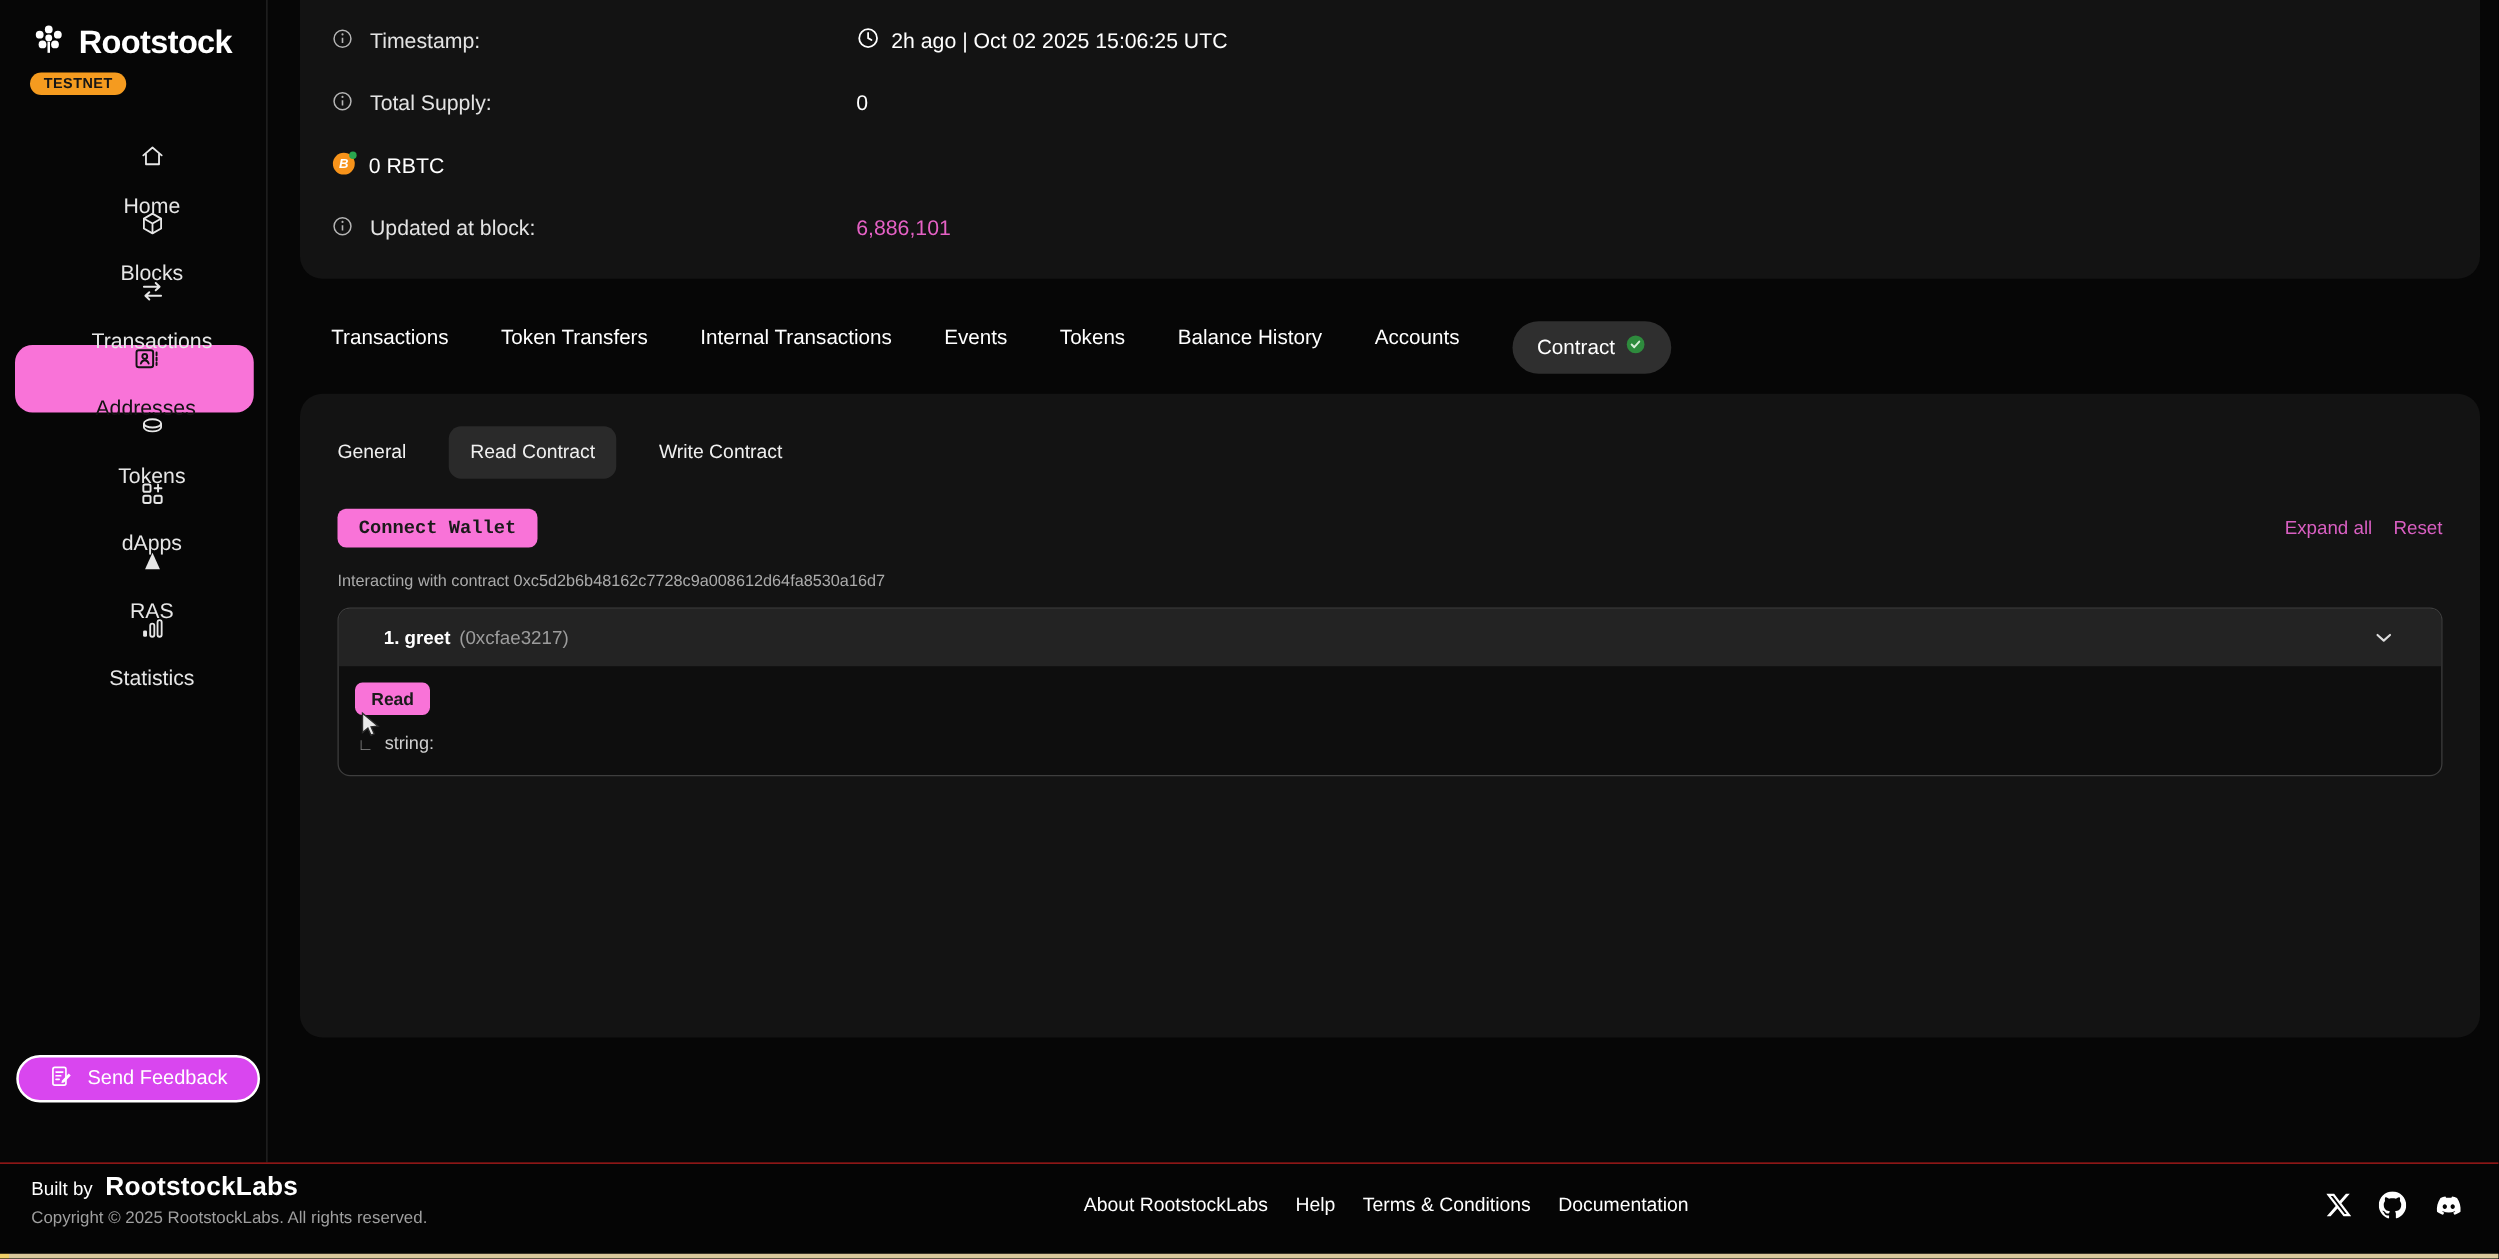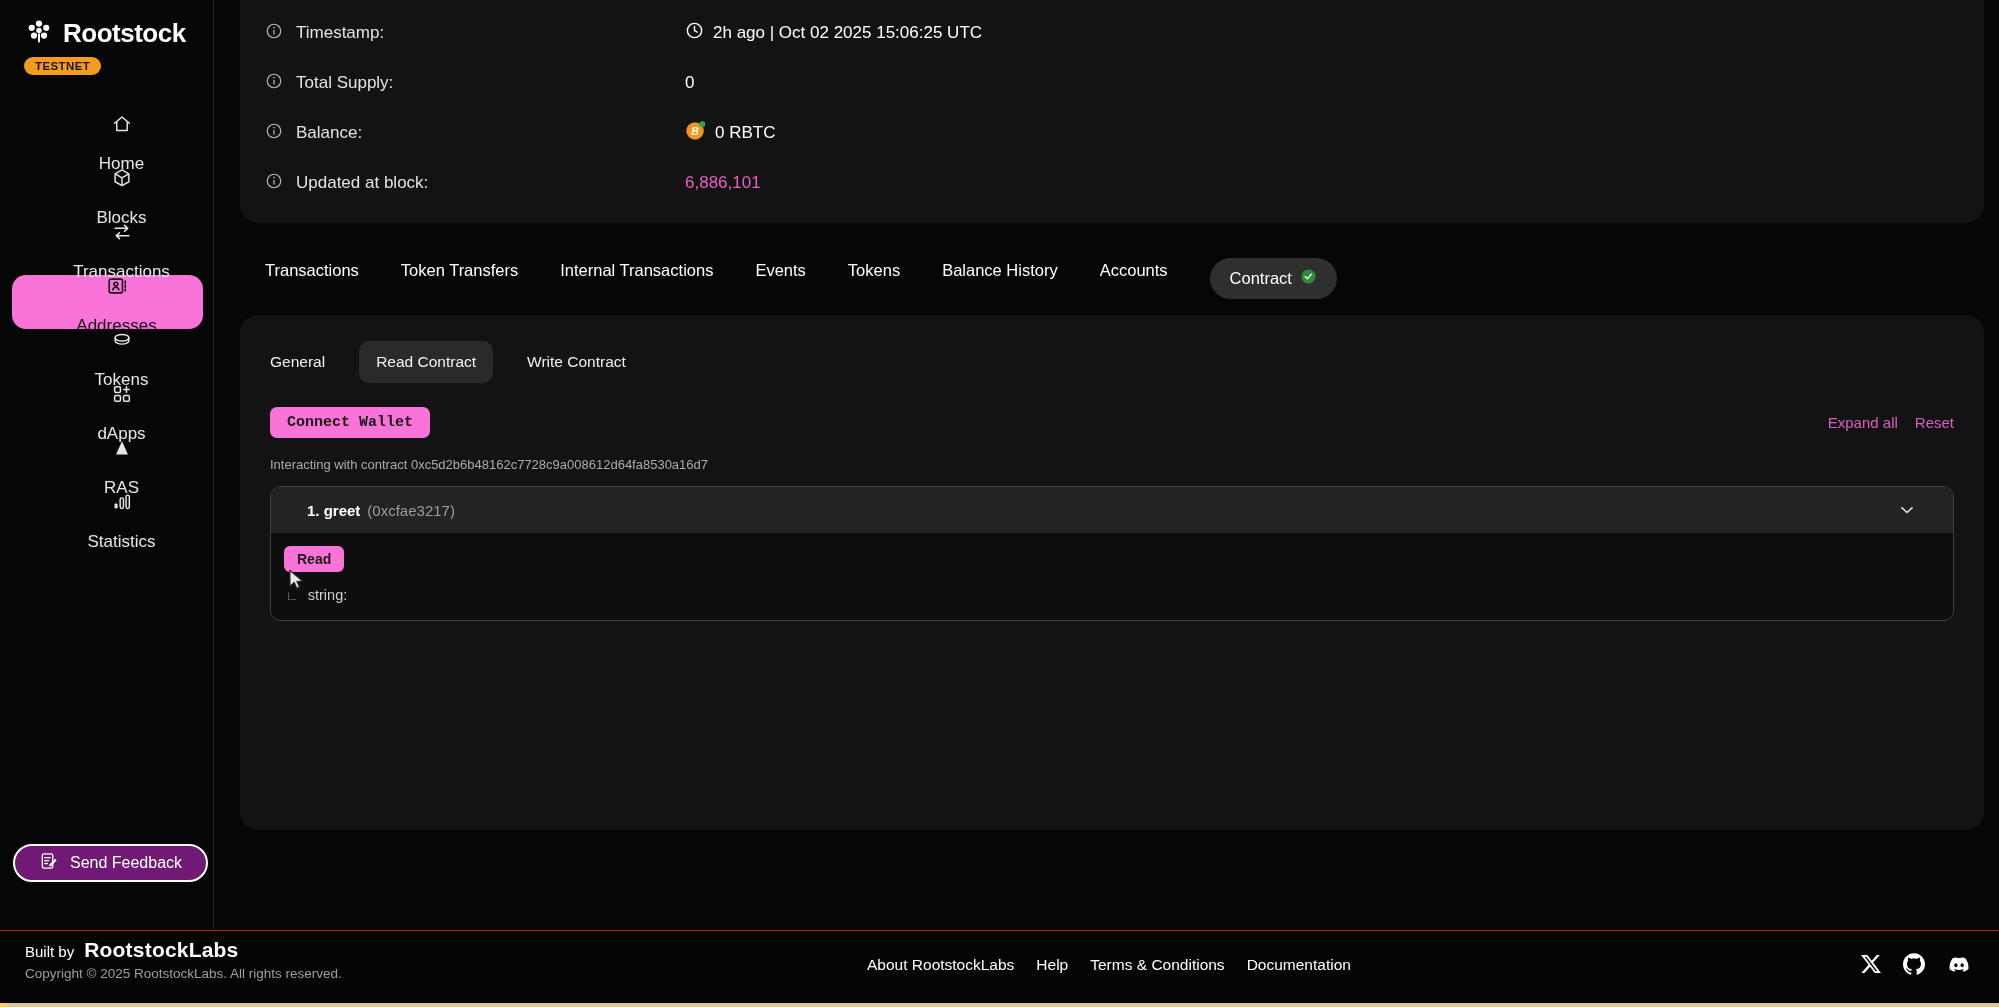--- a/index.html
+++ b/index.html
@@ -19,21 +19,21 @@
   .sidebar{position:absolute;left:0;top:0;width:214px;height:930px;border-right:1px solid #262626;background:#060606;}
   .logo{display:flex;align-items:center;gap:9px;padding:16px 0 0 24px;}
   .logo-text{font-size:26px;font-weight:bold;letter-spacing:-0.5px;color:#fff;}
   .testnet{display:inline-block;margin:7px 0 0 24px;background:var(--badge-orange);color:#161616;
            font-size:11.5px;font-weight:bold;letter-spacing:.4px;padding:3px 11px;border-radius:10px;}
   .nav{margin-top:38px;}
   .nav-item{height:54px;display:flex;align-items:center;gap:14px;padding-left:30px;font-size:17px;color:#e6e6e6;cursor:pointer;flex-direction:column;}
   .nav-item svg{flex:0 0 auto;}
   .nav-item.active{background:var(--accent-pink);color:#131313;border-radius:14px;margin:0 10px 0 12px;padding-left:18px;}
   .feedback-btn{position:absolute;left:13px;top:844px;width:195px;height:38px;border-radius:19px;
-                border:2px solid #ffffff;background:#701a75;color:#fff;display:flex;align-items:center;
+                border:2px solid #ffffff;background:#d946ef;color:#fff;display:flex;align-items:center;
                 justify-content:center;gap:11px;font-size:16px;font-family:inherit;cursor:pointer;}
 
   
   .main{position:absolute;left:240px;top:0;width:1744px;}
   .info-card{height:223px;background:#131313;border-radius:0 0 18px 18px;padding-top:8px;}
   .info-row{height:50px;display:flex;align-items:center;padding-left:25px;font-size:17px;}
   .info-label{width:420px;display:flex;align-items:center;gap:13px;color:#e3e3e3;}
   .info-value{display:flex;align-items:center;gap:9px;color:#fff;}
   .block-link{color:var(--block-pink);cursor:pointer;}
 
@@ -202,28 +202,20 @@
                 <circle cx="12" cy="7.4" r="1.15" fill="#b5b5b5"></circle>
               </svg></span>
           <span>Total Supply:</span>
         </div>
         <div class="info-value">
           <span>0</span>
         </div>
       </div>
 
       <div class="info-row">
-        <div class="info-label">
-          <span><svg width="18" height="18" viewBox="0 0 24 24">
-                <circle cx="12" cy="12" r="9" fill="none" stroke="#b5b5b5" stroke-width="1.6"></circle>
-                <line x1="12" y1="10.8" x2="12" y2="16.6" stroke="#b5b5b5" stroke-width="1.7"></line>
-                <circle cx="12" cy="7.4" r="1.15" fill="#b5b5b5"></circle>
-              </svg></span>
-          <span>Balance:</span>
-        </div>
         <div class="info-value">
           <span><svg width="21" height="21" viewBox="0 0 24 24">
                 <circle cx="11.5" cy="12.5" r="10" fill="#f7931a"></circle>
                 <text x="11.5" y="16.6" font-size="12" font-weight="bold" font-style="italic" text-anchor="middle" fill="#fff" font-family="'Liberation Sans',sans-serif">B</text>
                 <circle cx="19.8" cy="4.8" r="3.4" fill="#2aa84f"></circle>
               </svg></span>
           <span>0 RBTC</span>
         </div>
       </div>
 

